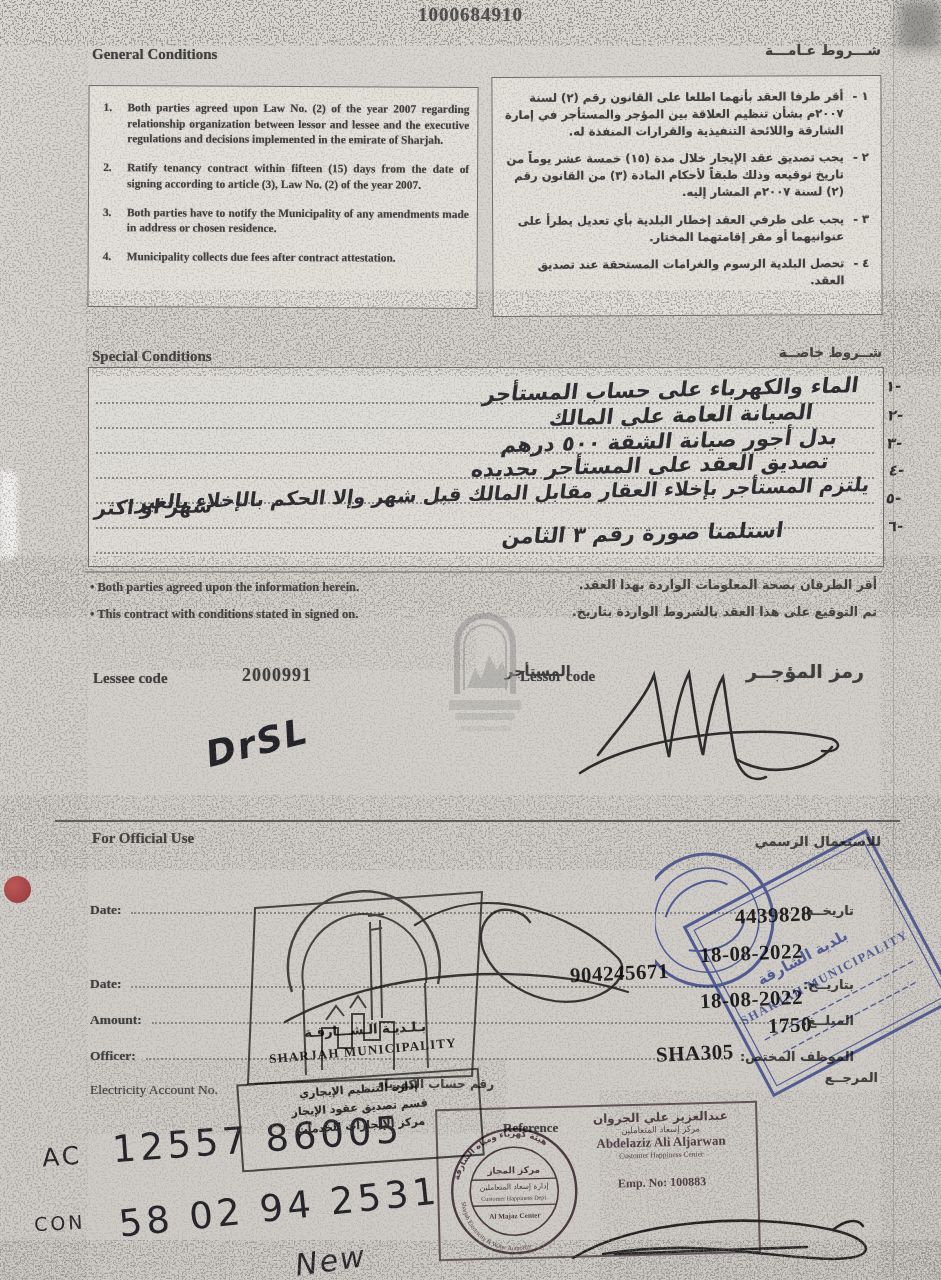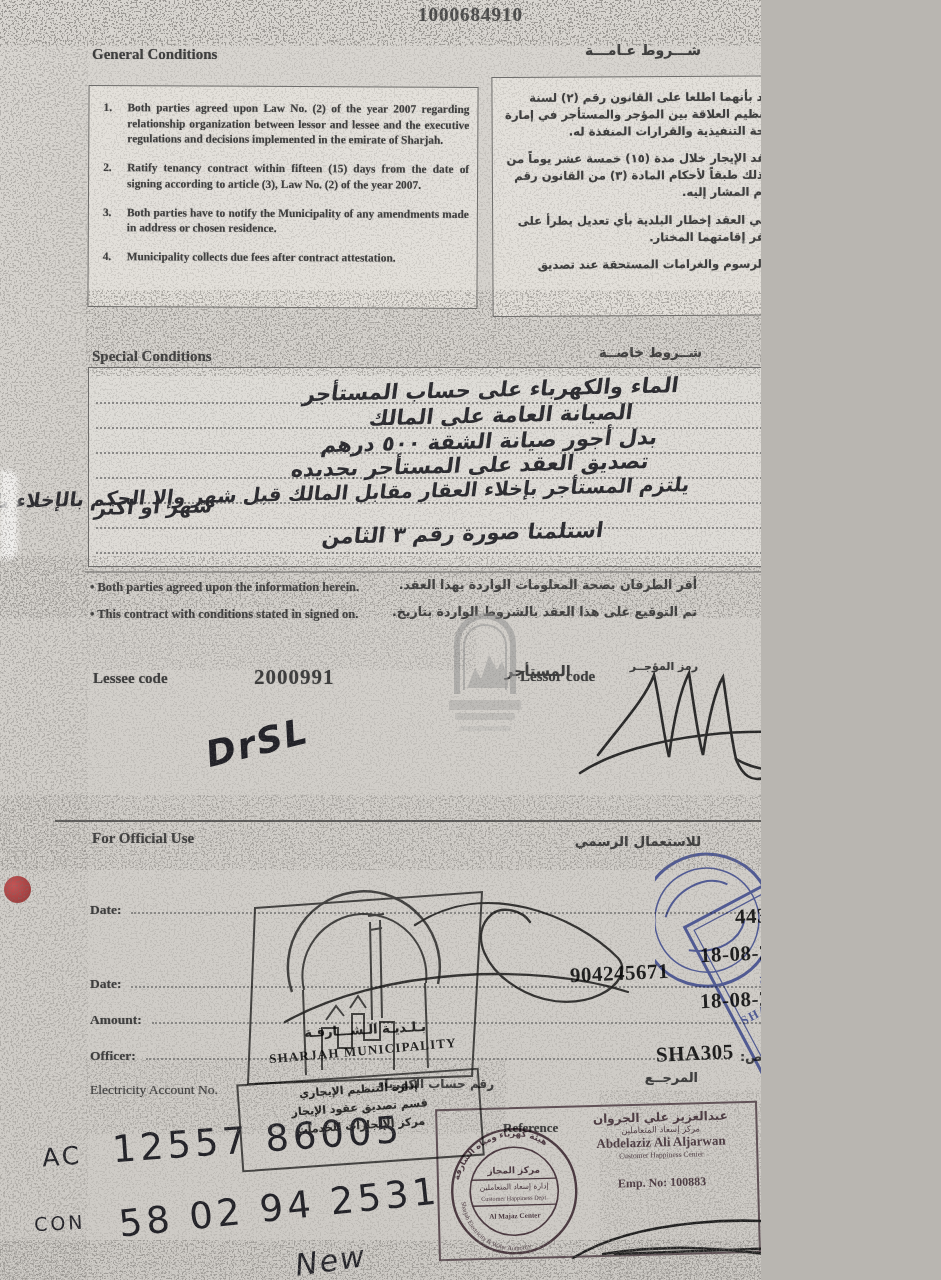--- a/index.html
+++ b/index.html
@@ -1,16 +1,16 @@
 <!DOCTYPE html>
 <html><head>
 <meta charset="utf-8">
 <style>
   html,body{margin:0;padding:0;background:#b9b6b1;}
-  #sheet{position:relative;width:761px;height:1280px;overflow:hidden;
+  #sheet{position:relative;width:941px;height:1280px;overflow:hidden;
          background:linear-gradient(175deg,#d8d5d0 0%,#d3d0cb 40%,#cdcac5 100%);
          font-family:"Liberation Serif",serif;}
   .abs{position:absolute;}
   .print-en{font-family:"Liberation Serif",serif;color:#3d3d3d;text-shadow:0 0 1px rgba(60,60,60,.5);}
   .print-ar{font-family:"DejaVu Sans",sans-serif;color:#3d3d3d;font-weight:700;text-shadow:0 0 1px rgba(60,60,60,.4);}
   .sec-title{font-size:15px;font-weight:700;}
   .cond-box{border:1.6px solid rgba(70,70,70,.75);background:rgba(236,233,228,.55);}
   .en-item{display:flex;gap:8px;margin-bottom:13px;font-size:11.4px;line-height:1.38;text-align:justify;font-weight:600;}
   .en-item .num{flex:0 0 16px;}
   .ar-item{display:flex;gap:7px;margin-bottom:11px;font-size:11.6px;line-height:1.45;text-align:right;}
@@ -106,24 +106,24 @@
   <div class="abs hand-ar" style="left:888px;top:517px;font-size:15px;">٦-</div>
 
   <div class="abs hline" style="left:85px;top:571px;width:797px;opacity:.45;"></div>
 
   <div class="abs print-en" style="left:90px;top:580px;font-size:12.5px;font-weight:700;">• Both parties agreed upon the information herein.</div>
   <div class="abs print-en" style="left:90px;top:607px;font-size:12.5px;font-weight:700;">• This contract with conditions stated in signed on.</div>
   <div class="abs print-ar" dir="rtl" style="right:64px;top:577px;font-size:12.5px;">أقر الطرفان بصحة المعلومات الواردة بهذا العقد.</div>
   <div class="abs print-ar" dir="rtl" style="right:64px;top:604px;font-size:12.5px;">تم التوقيع على هذا العقد بالشروط الواردة بتاريخ.</div>
 
   <div class="abs print-en" style="left:93px;top:670px;font-size:15px;font-weight:700;">Lessee code</div>
-  <div class="abs print-en" style="left:242px;top:665px;font-size:21px;font-weight:700;letter-spacing:1px;margin-left:12px;">2000991</div>
+  <div class="abs print-en" style="left:242px;top:665px;font-size:18px;font-weight:700;letter-spacing:1px;">2000991</div>
   <div class="abs print-ar" dir="rtl" style="left:505px;top:663px;font-size:14.5px;">المستأجر</div>
   <div class="abs print-en" style="left:520px;top:668px;font-size:15px;font-weight:700;">Lessor code</div>
-  <div class="abs print-ar" dir="rtl" style="right:63px;top:660px;font-size:11px;">رمز المؤجــر</div>
+  <div class="abs print-ar" dir="rtl" style="right:77px;top:660px;font-size:19px;">رمز المؤجــر</div>
 
   <div class="abs" style="left:437px;top:598px;width:96px;height:168px;opacity:.55;">
     <svg width="96" height="168" viewBox="0 0 96 168">
       <path d="M20,96 L20,46 A28,28 0 0 1 76,46 L76,96" fill="none" stroke="#949494" stroke-width="6"></path>
       <path d="M27,92 L27,48 A21,21 0 0 1 69,48 L69,92" fill="none" stroke="#949494" stroke-width="2"></path>
       <path d="M30,90 l8,-20 6,11 8,-24 8,15 5,-9 6,17 0,10 -41,0 z" fill="#8f8f8f" opacity=".75"></path>
       <rect x="12" y="102" width="72" height="10" rx="2" fill="#8f8f8f" opacity=".55"></rect>
       <rect x="18" y="115" width="60" height="7" rx="2" fill="#8f8f8f" opacity=".45"></rect>
       <rect x="22" y="128" width="52" height="5" rx="2" fill="#9a9a9a" opacity=".35"></rect>
     </svg>

